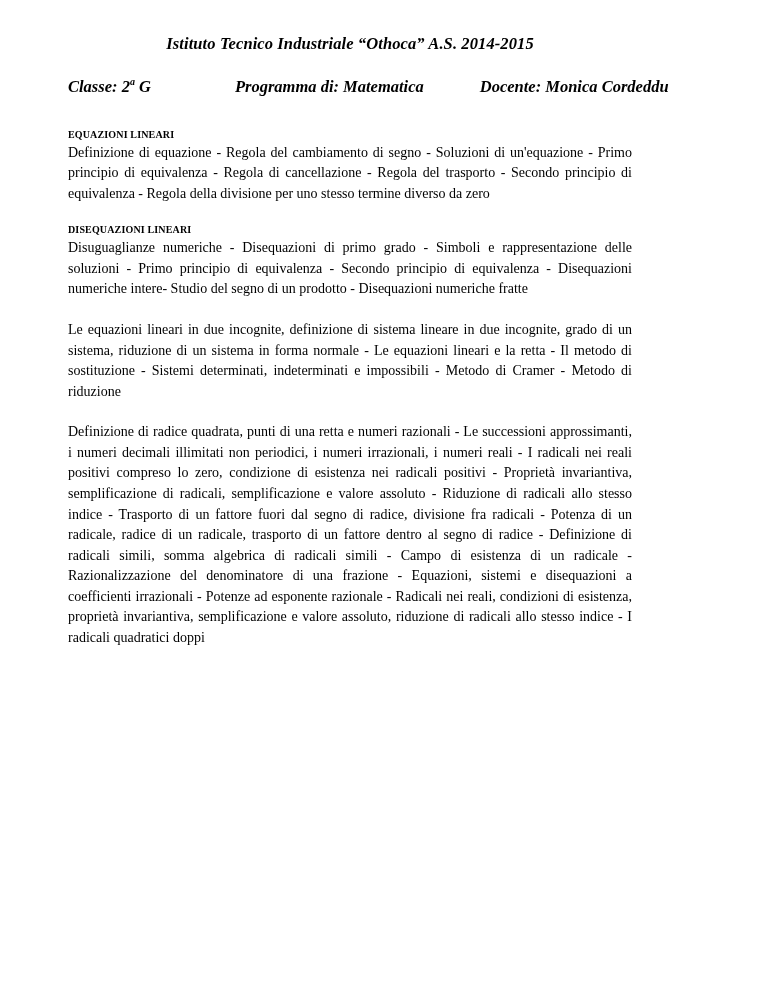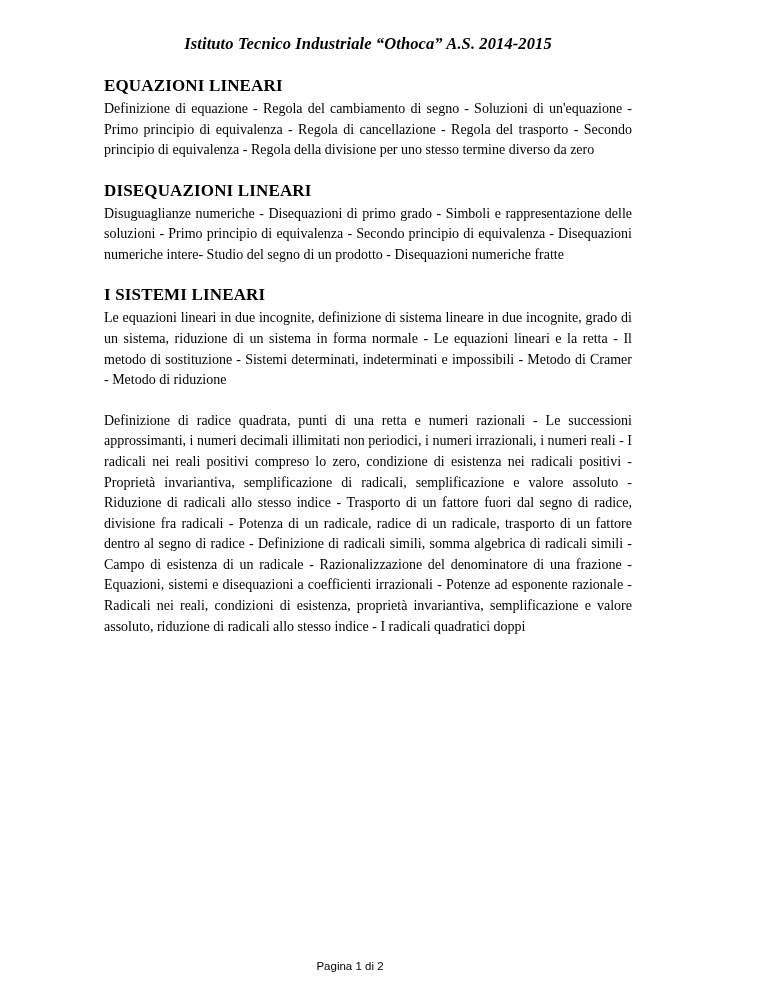--- a/index.html
+++ b/index.html
@@ -12,21 +12,21 @@
     background: #ffffff;
     font-family: "Liberation Serif", serif;
     color: #000000;
     overflow: hidden;
   }
   .page {
     position: relative;
     width: 700px;
     height: 994px;
     box-sizing: border-box;
-    padding: 34px 68px 0 104px;
+    padding: 34px 68px 0 68px;
   }
   .doc-title {
     text-align: center;
     font-weight: bold;
     font-style: italic;
     font-size: 16.5px;
     letter-spacing: 0.1px;
     margin: 0 0 22px 0;
   }
   .meta-row {
@@ -50,21 +50,21 @@
   }
   .meta-teacher {
     white-space: nowrap;
     margin-left: 56px;
   }
   .section {
     margin: 0 0 20px 0;
   }
   .section-heading {
     font-weight: bold;
-    font-size: 17px;
+    font-size: 10px;
     margin: 0 0 3px 0;
     letter-spacing: 0.15px;
   }
   .section-body {
     font-size: 14px;
     line-height: 1.47;
     text-align: justify;
     margin: 0;
     hyphens: none;
   }
@@ -79,35 +79,38 @@
     color: #000000;
   }
 </style>
 </head>
 <body>
 
 <div class="page">
 
   <div class="doc-title">Istituto Tecnico Industriale “Othoca” A.S. 2014-2015</div>
 
+  <div class="meta-row">
+    <div class="meta-class"><span>Classe: 2</span><sup>a</sup><span> G</span></div>
+    <div class="meta-program">Programma di:  Matematica</div>
+    <div class="meta-teacher">Docente: Monica Cordeddu</div>
+  </div>
 
   <div class="section">
     <div class="section-heading">EQUAZIONI LINEARI</div>
     <p class="section-body">Definizione di equazione - Regola del cambiamento di segno - Soluzioni di un'equazione - Primo principio di equivalenza - Regola di cancellazione - Regola del trasporto - Secondo principio di equivalenza - Regola della divisione per uno stesso termine diverso da zero</p>
   </div>
 
   <div class="section">
     <div class="section-heading">DISEQUAZIONI LINEARI</div>
     <p class="section-body">Disuguaglianze numeriche - Disequazioni di primo grado - Simboli e rappresentazione delle soluzioni - Primo principio di equivalenza - Secondo principio di equivalenza - Disequazioni numeriche intere- Studio del segno di un prodotto - Disequazioni numeriche fratte</p>
   </div>
 
   <div class="section">
-    <div class="section-heading">I SISTEMI LINEARI</div>
     <p class="section-body">Le equazioni lineari in due incognite, definizione di sistema lineare in due incognite, grado di un sistema, riduzione di un sistema in forma normale - Le equazioni lineari e la retta - Il metodo di sostituzione - Sistemi determinati, indeterminati e impossibili - Metodo di Cramer - Metodo di riduzione</p>
   </div>
 
   <div class="section">
     <p class="section-body">Definizione di radice quadrata, punti di una retta e numeri razionali - Le successioni approssimanti, i numeri decimali illimitati non periodici, i numeri irrazionali, i numeri reali - I radicali nei reali positivi compreso lo zero, condizione di esistenza nei radicali positivi - Proprietà invariantiva, semplificazione di radicali, semplificazione e valore assoluto - Riduzione di radicali allo stesso indice - Trasporto di un fattore fuori dal segno di radice, divisione fra radicali - Potenza di un radicale, radice di un radicale, trasporto di un fattore dentro al segno di radice - Definizione di radicali simili, somma algebrica di radicali simili - Campo di esistenza di un radicale - Razionalizzazione del denominatore di una frazione - Equazioni, sistemi e disequazioni a coefficienti irrazionali - Potenze ad esponente razionale - Radicali nei reali, condizioni di esistenza, proprietà invariantiva, semplificazione e valore assoluto, riduzione di radicali allo stesso indice - I radicali quadratici doppi</p>
   </div>
 
-  <div class="footer">Pagina 1 di 2</div>
 
 </div>
 
 </body></html>

